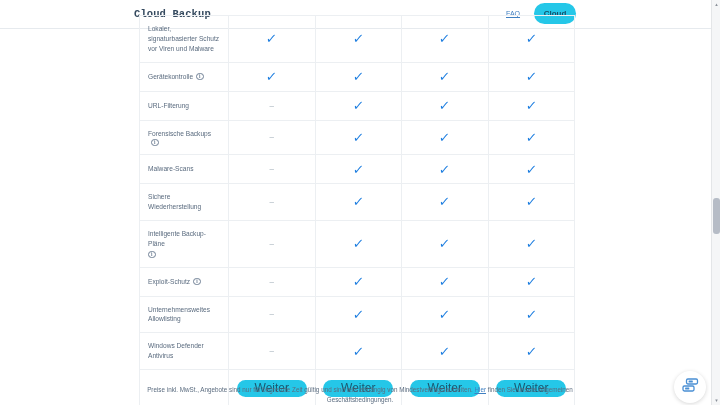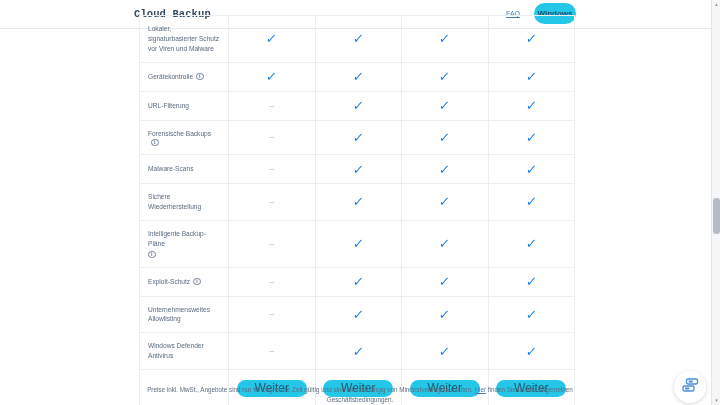--- a/index.html
+++ b/index.html
@@ -138,21 +138,21 @@
   }
 </style>
 </head>
 <body>
 
 <div id="page">
 
   <div class="header">
     <div class="header-title">Cloud Backup</div>
     <div class="faq-link">FAQ</div>
-    <button class="tarife-btn">Windows</button>
+    <button class="tarife-btn">Cloud</button>
   </div>
 
   <div class="table" id="feature-table">
       <div class="row">
         <div class="cell-label">
           <span class="lbl-text">Lokaler, signaturbasierter Schutz vor Viren und Malware</span>
         </div>
         <div class="cell-val">
           <span class="check">✓</span>
         </div>

